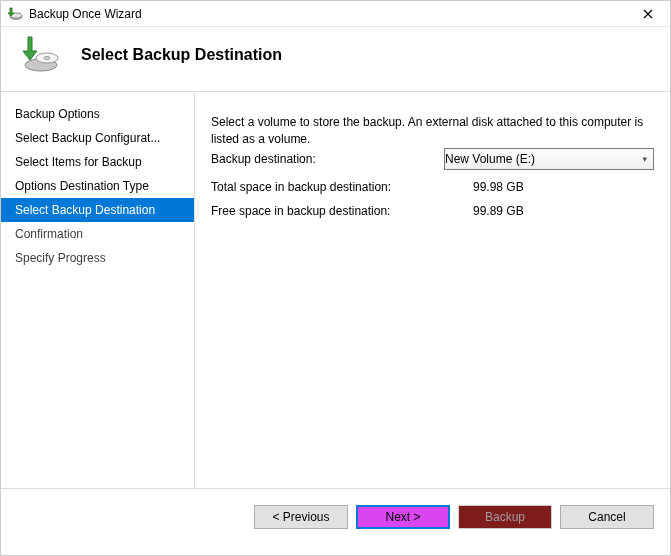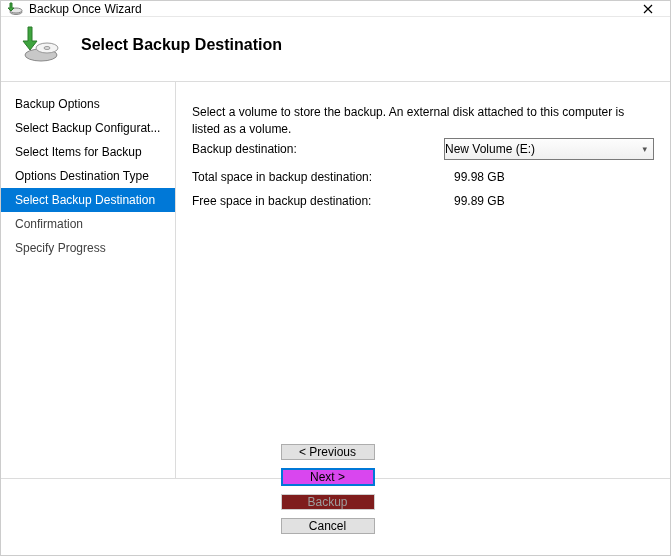--- a/index.html
+++ b/index.html
@@ -8,21 +8,21 @@
     height: 556px;
     font-family: "Segoe UI", Tahoma, sans-serif;
     font-size: 12px;
     background: #fff;
     color: #000;
     overflow: hidden;
     position: relative;
     border: 1px solid #ccc;
   }
   .titlebar {
-    height: 16px;
+    height: 26px;
     display: flex;
     align-items: center;
     padding: 0 0 0 6px;
     border-bottom: 1px solid #e8e8e8;
   }
   .titlebar .app-icon {
     width: 16px; height: 16px;
     margin-right: 6px;
   }
   .titlebar .title { font-size: 12px; }
@@ -40,21 +40,21 @@
     border-bottom: 1px solid #dcdcdc;
   }
   .header .big-icon { width: 40px; height: 40px; margin-right: 22px; }
   .header .page-title { font-size: 16px; font-weight: bold; }
 
   .body {
     display: flex;
     height: 396px;
   }
   .sidebar {
-    width: 175px;
+    width: 194px;
     padding-top: 10px;
     border-right: 1px solid #dcdcdc;
   }
   .sidebar-item {
     padding: 5px 6px 5px 14px;
     font-size: 12px;
     color: #000;
     white-space: nowrap;
     overflow: hidden;
     text-overflow: ellipsis;
@@ -98,21 +98,20 @@
   }
 
   .footer {
     border-top: 1px solid #dcdcdc;
     height: 56px;
     display: flex;
     align-items: center;
     justify-content: flex-end;
     padding-right: 16px;
     gap: 8px;
-    flex-direction: column;
   }
   .btn {
     width: 94px;
     height: 24px;
     border: 1px solid #adadad;
     background: #e1e1e1;
     font: inherit;
     font-size: 12px;
     cursor: pointer;
   }

